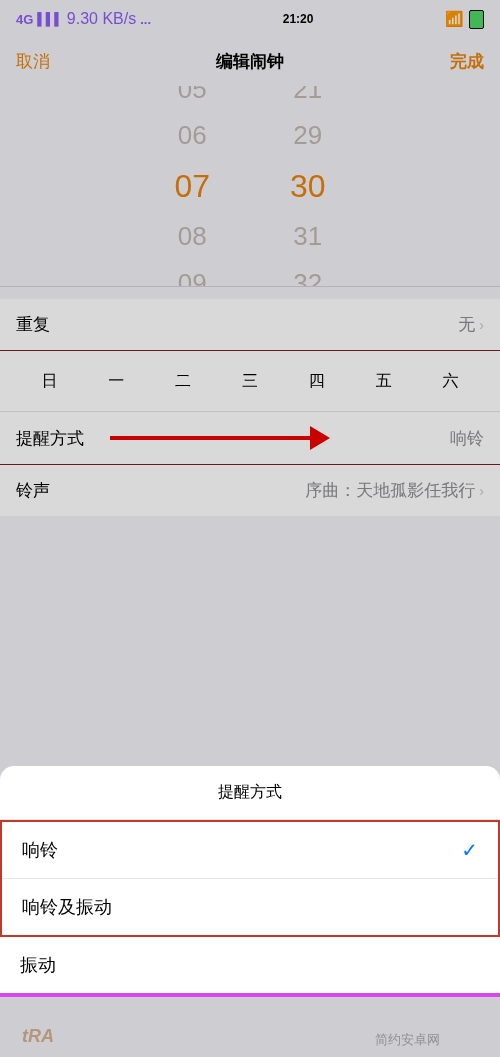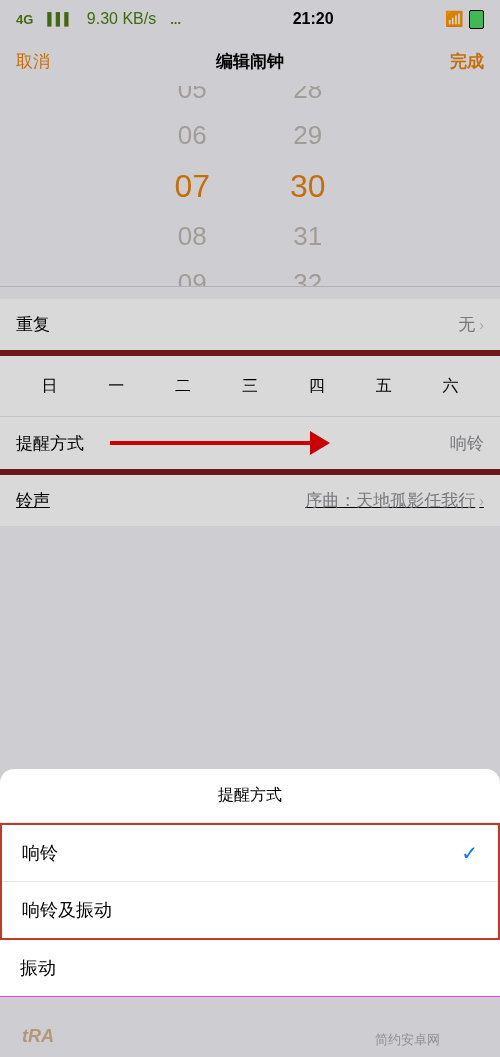--- a/index.html
+++ b/index.html
@@ -17,27 +17,27 @@
       display: flex;
       justify-content: space-between;
       align-items: center;
       padding: 6px 16px 4px;
       background: #f2f2f7;
       height: 36px;
     }
     .status-left {
       display: flex;
       align-items: center;
-      gap: 14px;
+      gap: 4px;
       font-size: 13px;
       font-weight: 600;
-      color: #4d7c0f;
+      color: #8b5cf6;
     }
     .status-center {
-      font-size: 16px;
+      font-size: 12px;
       font-weight: 700;
       color: #000;
     }
     .status-right {
       display: flex;
       align-items: center;
       gap: 5px;
     }
 
     
@@ -104,26 +104,25 @@
     
     .settings-section {
       background: #fff;
       margin: 12px 0 0 0;
     }
     .settings-row {
       display: flex;
       justify-content: space-between;
       align-items: center;
       padding: 14px 16px;
-      border-bottom: 6px solid #7f1d1d;
+      border-bottom: 1px solid #7f1d1d;
       min-height: 50px;
     }
     .settings-row:last-child {
       border-bottom: none;
-      text-decoration: underline;
     }
     .row-label {
       font-size: 17px;
       color: #000;
     }
     .row-value {
       display: flex;
       align-items: center;
       gap: 4px;
       color: #8e8e93;
@@ -204,21 +203,21 @@
       color: #007aff;
       font-size: 20px;
     }
     .popup-option-outside {
       display: flex;
       justify-content: space-between;
       align-items: center;
       padding: 16px 20px;
       font-size: 18px;
       color: #000;
-      border-bottom: 1px solid #d946ef;
+      border-bottom: 4px solid #d946ef;
       cursor: pointer;
       background: #fff;
     }
 
     
     .watermark {
       position: absolute;
       bottom: 8px;
       right: 60px;
       font-size: 13px;
@@ -277,21 +276,21 @@
 
 <div class="time-picker">
   <div class="picker-column">
     <div class="picker-item">05</div>
     <div class="picker-item">06</div>
     <div class="picker-item selected">07</div>
     <div class="picker-item">08</div>
     <div class="picker-item">09</div>
   </div>
   <div class="picker-column">
-    <div class="picker-item">28</div>
+    <div class="picker-item">21</div>
     <div class="picker-item">29</div>
     <div class="picker-item selected">30</div>
     <div class="picker-item">31</div>
     <div class="picker-item">32</div>
   </div>
 </div>
 
 <div class="divider"></div>
 
 <div class="settings-section">

